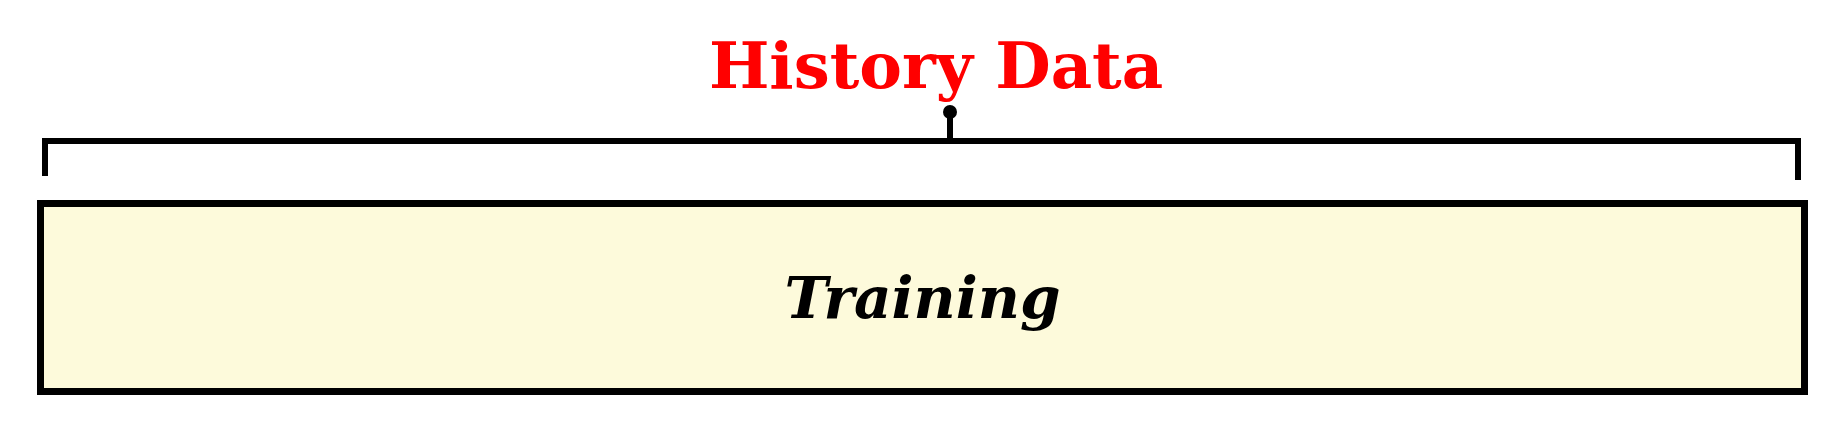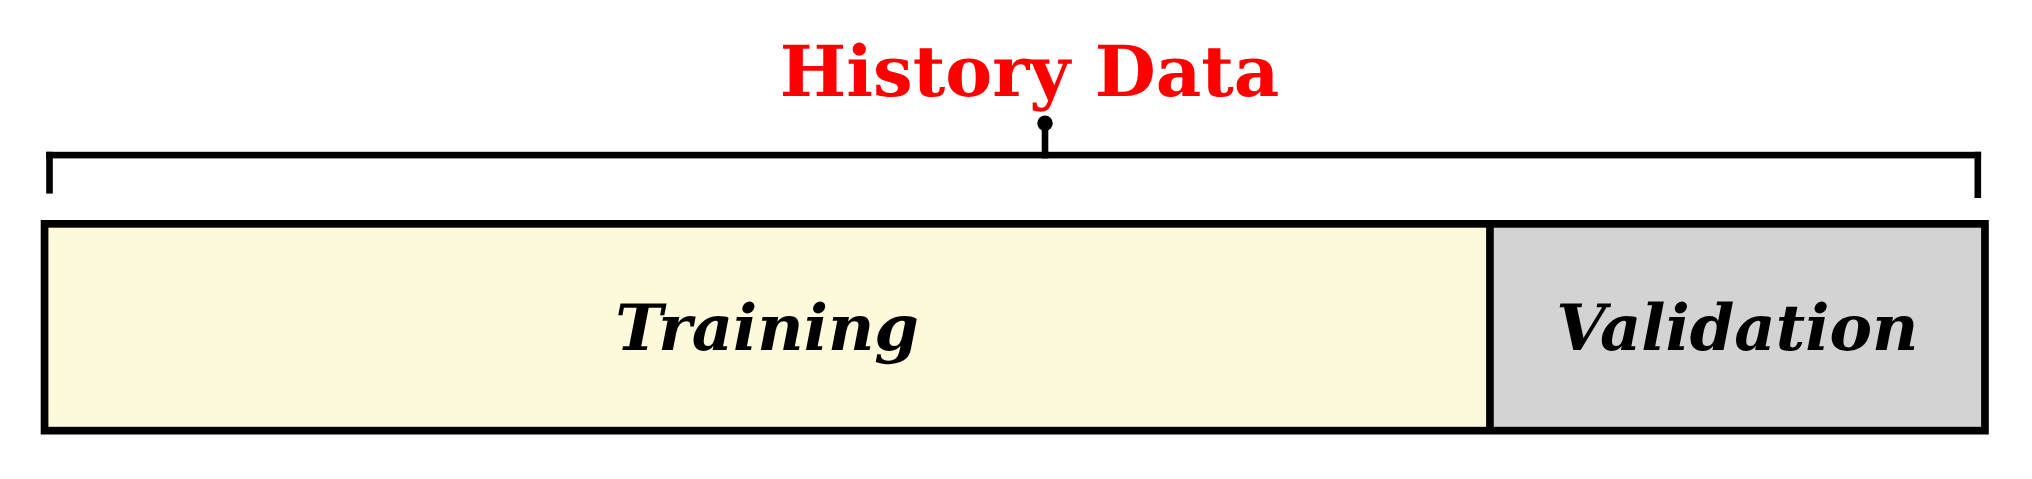--- a/index.html
+++ b/index.html
@@ -114,18 +114,15 @@
   <div class="pointer-line" style="background: rgb(0, 0, 0);"></div>
 
   <div class="brace-h" style="background: rgb(0, 0, 0);"></div>
   <div class="brace-tick-left" style="background: rgb(0, 0, 0);"></div>
   <div class="brace-tick-right" style="background: rgb(0, 0, 0);"></div>
 
   <div class="bar" style="background: rgb(0, 0, 0);">
     <div class="segment" style="background: rgb(253, 250, 219); flex-grow: 1029;">
       <span class="segment-label">Training</span>
     </div>
-    <div class="segment" style="background: rgb(211, 211, 211); flex-grow: 349;">
-      <span class="segment-label">Validation</span>
-    </div>
   </div>
 
 </div>
 
 </body></html>

